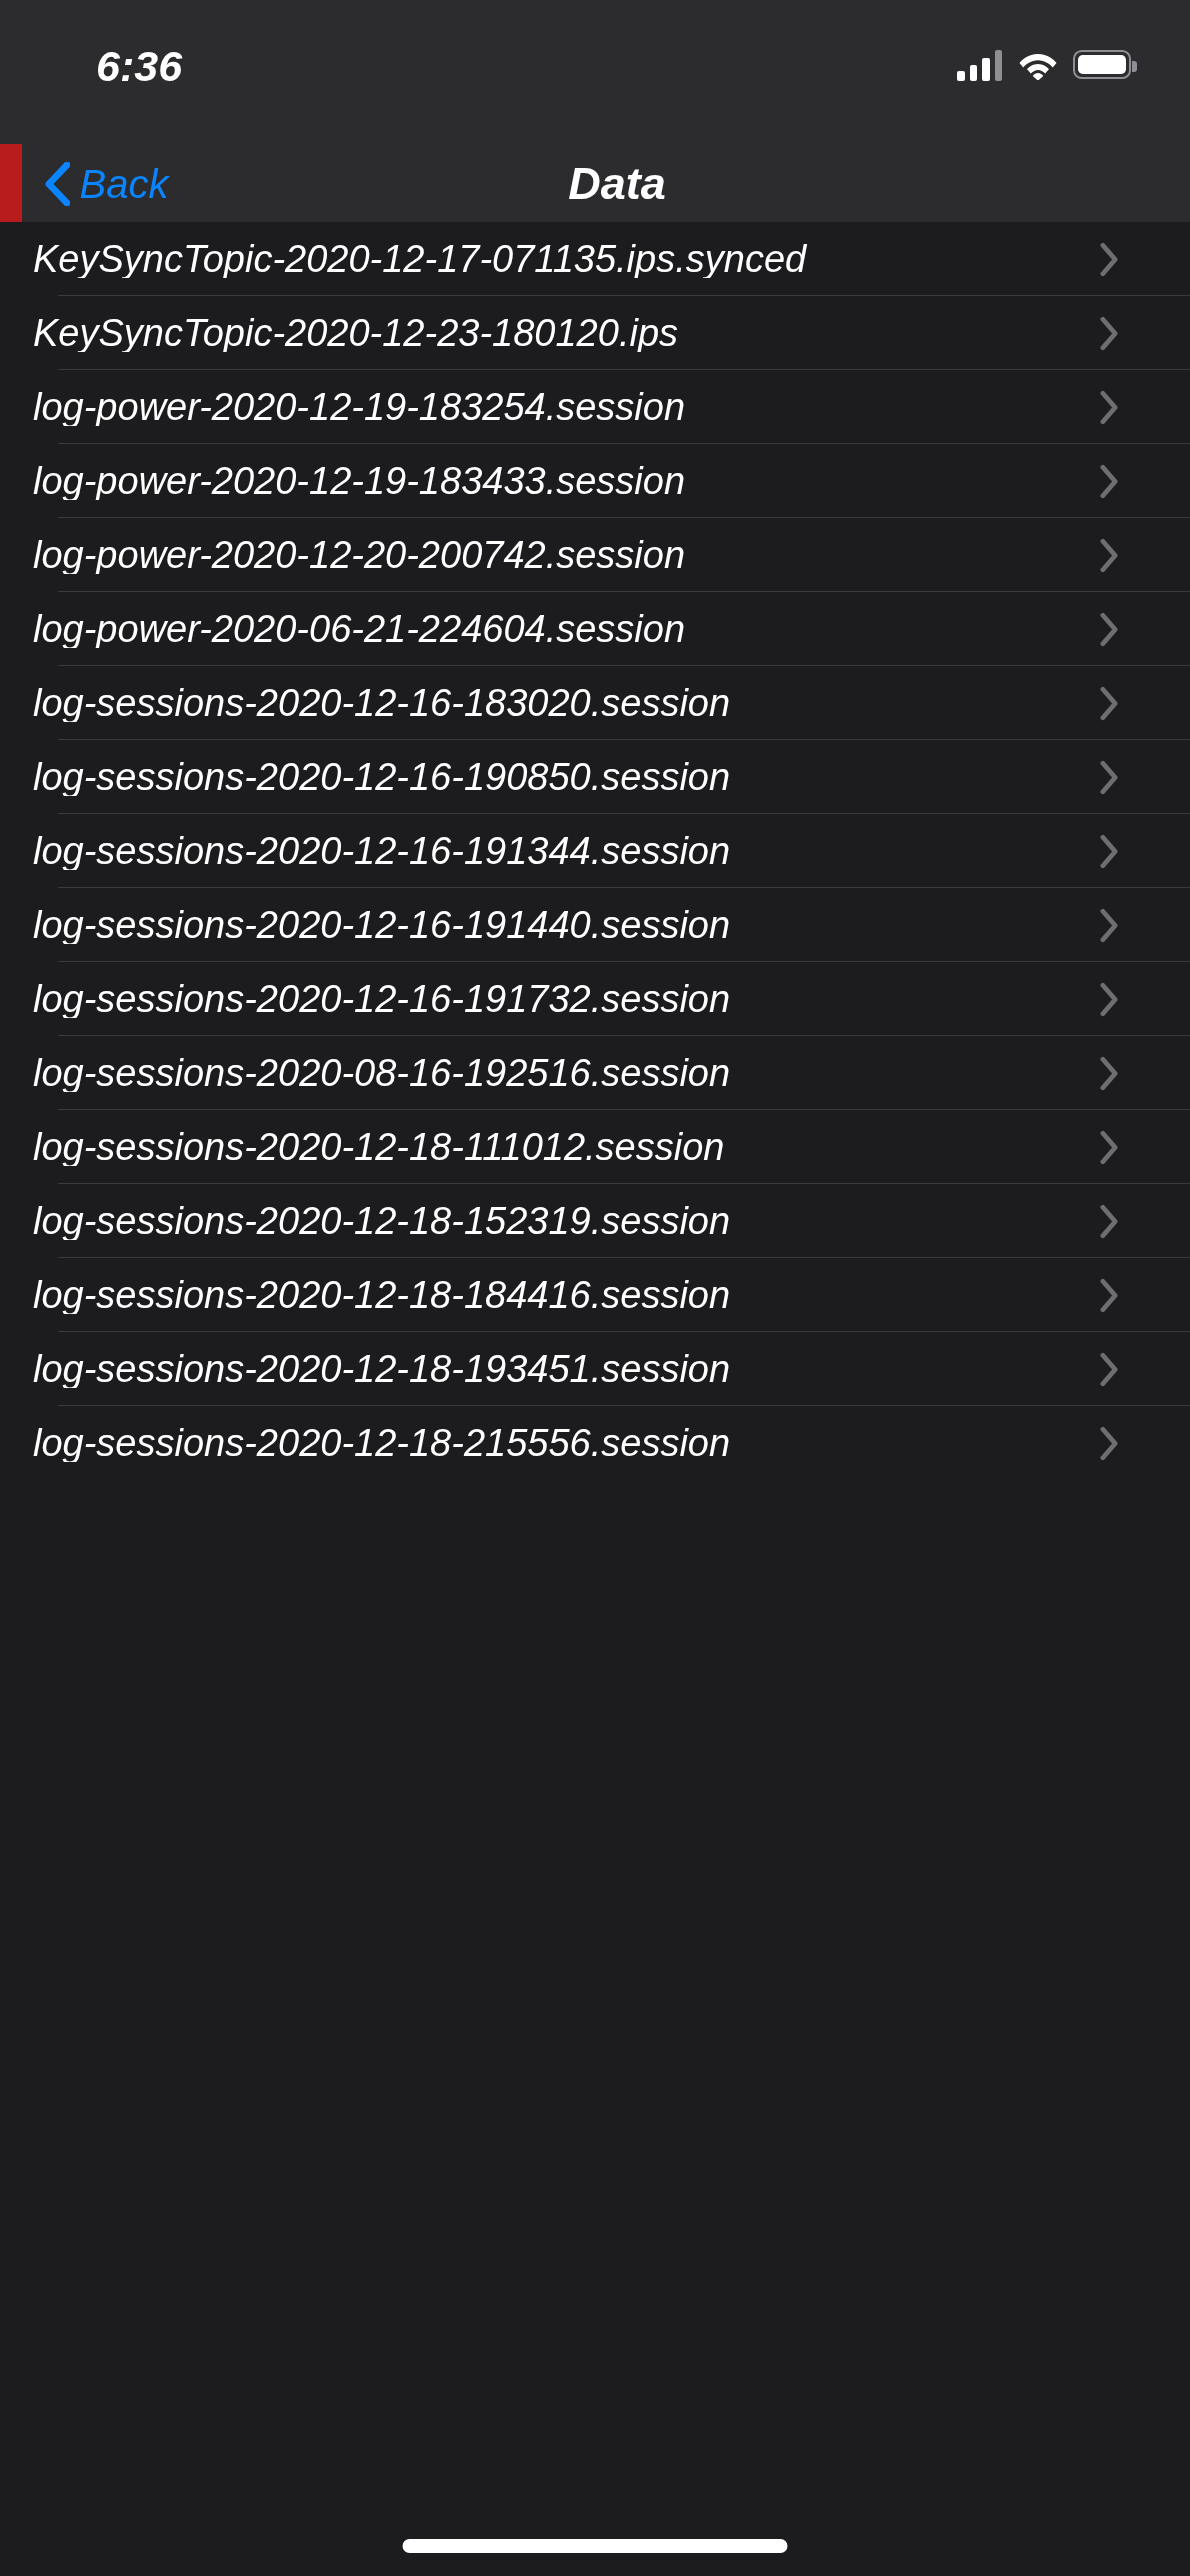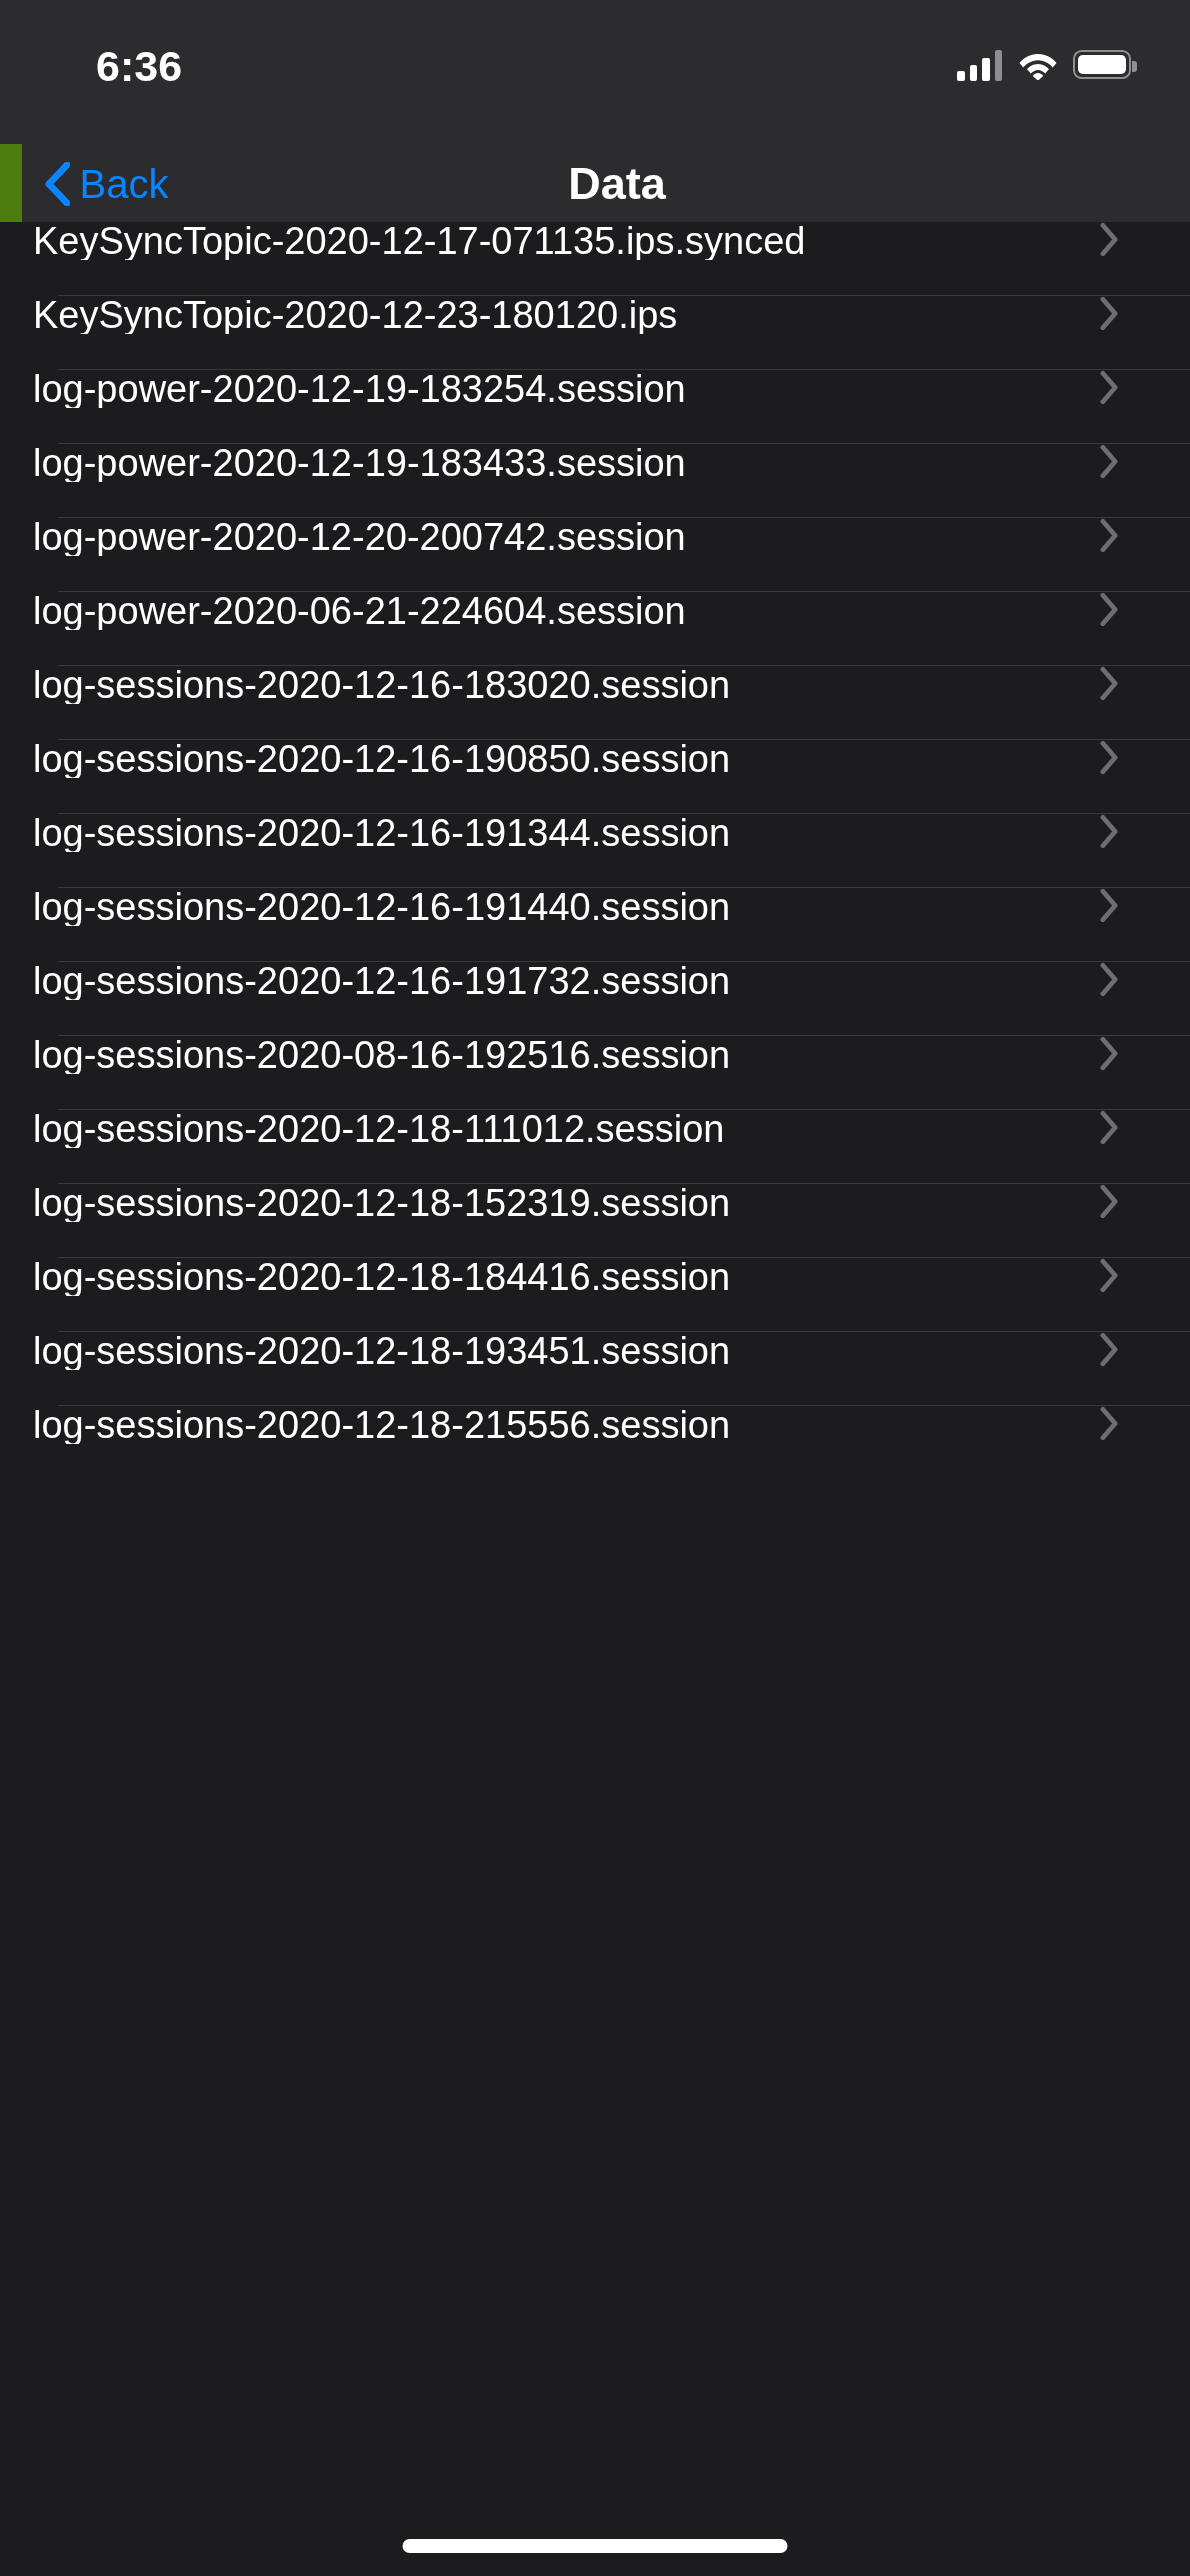--- a/index.html
+++ b/index.html
@@ -2,21 +2,21 @@
 <html><head>
 <meta charset="utf-8">
 <style>
   * { margin:0; padding:0; box-sizing:border-box; }
   html, body {
     width:1190px; height:2576px;
     background:#1c1c1e;
     font-family:"Liberation Sans", sans-serif;
     overflow:hidden;
   }
-  #screen { position:relative; width:1190px; height:2576px; background:#4d7c0f; }
+  #screen { position:relative; width:1190px; height:2576px; background:#b91c1c;font-style:italic; }
 
   
   .statusbar {
     position:absolute; top:0; left:0; width:1190px; height:144px;
     background:#2c2c2e;
   }
   .sb-time {
     position:absolute; left:96px; top:42px;
     width:192px;
     font-size:43px; font-weight:bold; color:#ffffff;
@@ -65,21 +65,21 @@
 
   
   .list {
     position:absolute; top:222px; left:0; width:1190px;
     height:2354px;
     background:#1c1c1e;
     overflow:hidden;
   }
   .row {
     position:relative; width:1190px; height:74px;
-    display:flex; align-items:flex-start;
+    display:flex; align-items:center;
     background:#1c1c1e;
     cursor:pointer;
   }
   .row-label {
     flex:1 1 auto;
     padding-left:33px; padding-right:19px;
     font-size:38px; color:#ffffff;
     white-space:nowrap; overflow:hidden; text-overflow:clip;
     line-height:1;
   }

